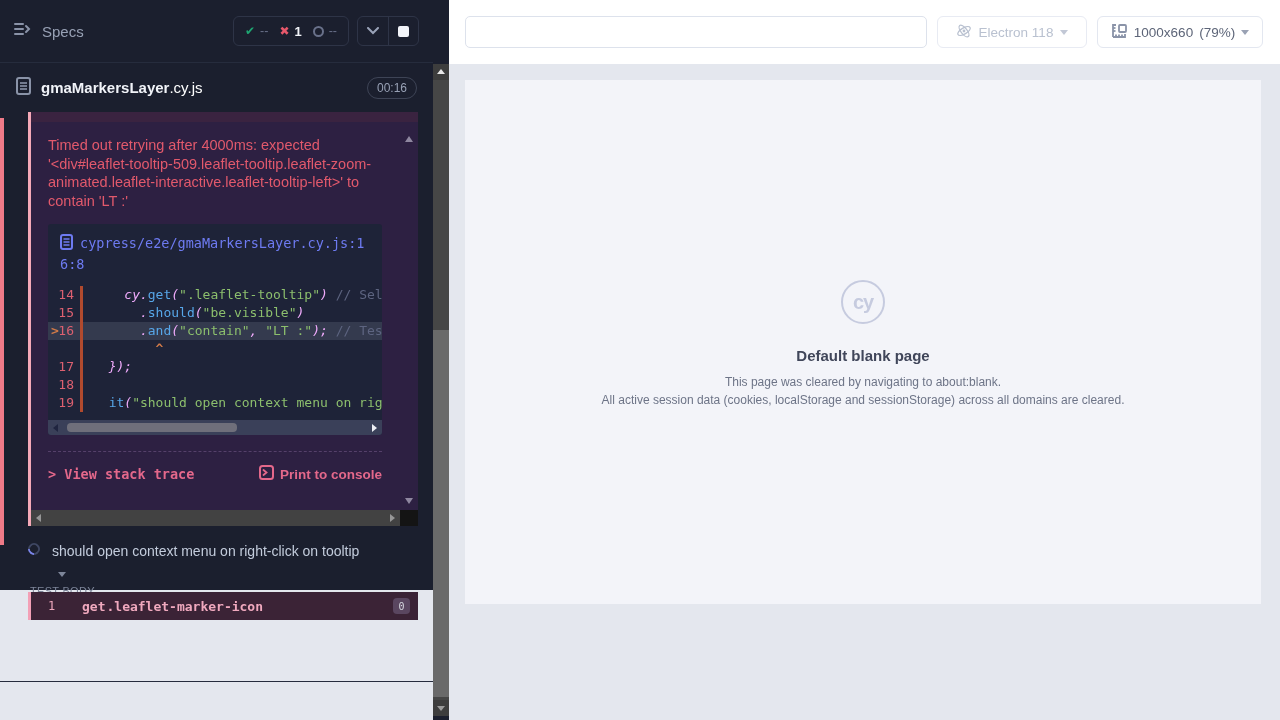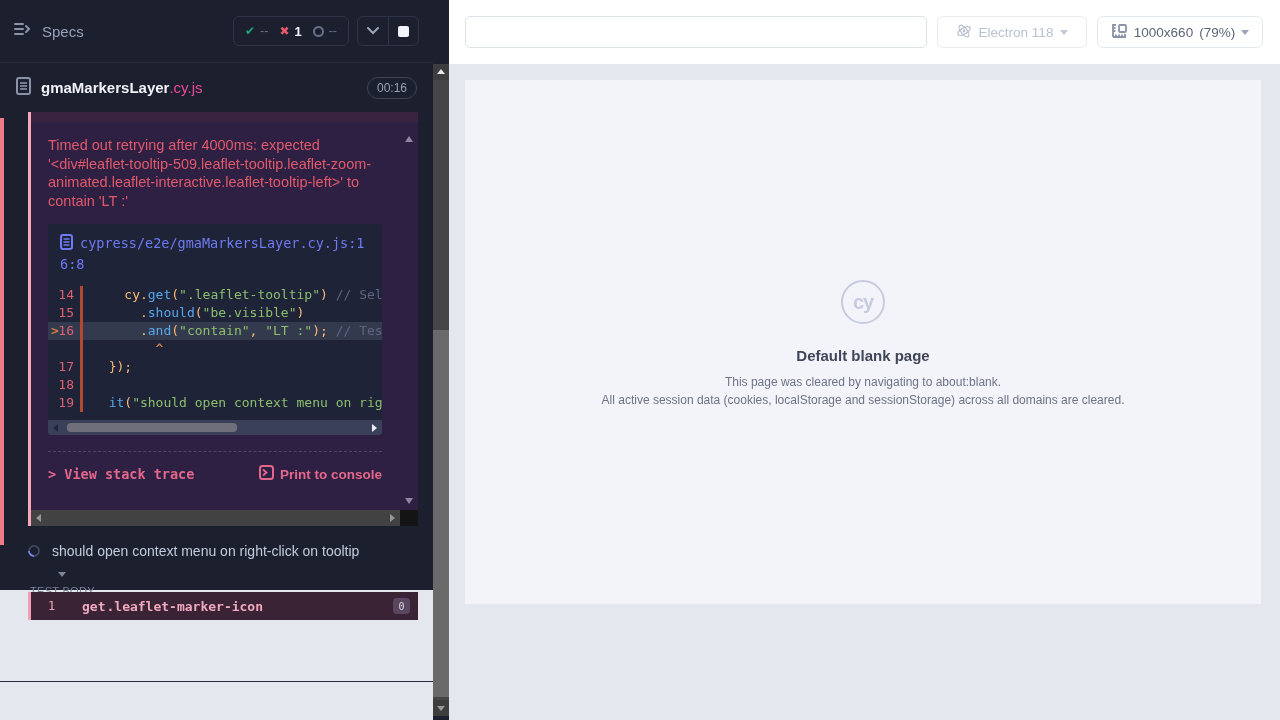--- a/index.html
+++ b/index.html
@@ -22,21 +22,21 @@
   .fail-num { color:#f2f4f9; font-weight:bold; font-size:13px; }
   .pend-circle { width:11px; height:11px; border:2px solid #69718a; border-radius:50%; display:inline-block; }
   .btns-box { margin-left:8px; display:flex; height:30px; border:1px solid #2e3447; border-radius:6px; }
   .btn-cell { width:30px; display:flex; align-items:center; justify-content:center; }
   .btn-cell + .btn-cell { border-left:1px solid #2e3447; }
   .stop-square { width:11px; height:11px; background:#f2f4f9; border-radius:2px; }
 
   .spec-row { position:absolute; left:0; top:64px; width:433px; height:47px;
               display:flex; align-items:center; padding:0 16px; }
   .spec-name { margin-left:10px; font-size:15px; color:#f1f3f8; font-weight:bold; }
-  .spec-ext { color:#ec4899; font-weight:normal; }
+  .spec-ext { color:#ffffff; font-weight:normal; }
   .spec-time { margin-left:auto; border:1px solid #3e4456; border-radius:11px; padding:3px 9px;
                font-size:12px; color:#98a1b5; }
 
   
   .fail-strip { position:absolute; left:0; top:118px; width:4px; height:427px; background:#ef7a88; }
 
   
   .err-panel { position:absolute; left:28px; top:112px; width:390px; height:414px;
                background:#2d2042; border-left:3px solid #f5a9b8; }
   .err-topstrip { height:10px; width:100%; background:#3a2340; }
@@ -48,42 +48,42 @@
                line-height:19px; color:#6e7bf2; word-break:break-all; cursor:pointer; }
   .cf-file-icon { display:inline-block; vertical-align:-2px; margin-right:7px; }
   .code-lines { margin-top:12px; font-family:"DejaVu Sans Mono", monospace; font-size:13px;
                 line-height:18px; white-space:pre; overflow:hidden; }
   .cl { display:flex; height:18px; }
   .cl.hl { background:#343a4e; }
   .ln { width:32px; flex:none; text-align:right; color:#dd6070; padding-right:6px; position:relative; }
   .arr { position:absolute; left:3px; color:#d17a48; font-weight:bold; }
   .gbar { width:3px; flex:none; background:#b14a2e; margin-right:10px; }
   .ct { white-space:pre; }
-  .tk-p { color:#fdba74; } .tk-k { color:#57a6e8; } .tk-s { color:#8cbf6d; }
+  .tk-p { color:#f0abfc;font-style:italic; } .tk-k { color:#57a6e8; } .tk-s { color:#8cbf6d; }
   .tk-cm { color:#5d6480; } .tk-crt { color:#d17a48; font-weight:bold; }
   .cf-hscroll { margin-top:8px; height:15px; background:#3a4059; position:relative; }
   .cf-thumb { position:absolute; left:19px; top:3px; width:170px; height:9px; background:#6f6f7b; border-radius:4px; }
   .tri { width:0; height:0; position:absolute; }
   .tri-l-dark { left:5px; top:4px; border-top:4px solid transparent; border-bottom:4px solid transparent; border-right:5px solid #202540; }
   .tri-r-light { right:5px; top:4px; border-top:4px solid transparent; border-bottom:4px solid transparent; border-left:5px solid #eceef4; }
   .err-dashsep { margin:16px 36px 0 17px; border-top:1px dashed #55406a; }
   .err-links { margin:13px 36px 14px 17px; display:flex; justify-content:space-between; align-items:center; }
   .stack-link { font-family:"DejaVu Sans Mono", monospace; font-size:13.5px; font-weight:bold;
                 color:#e4688b; cursor:pointer; }
   .console-link { font-size:13.5px; font-weight:bold; color:#e4688b; cursor:pointer;
                   display:flex; align-items:center; gap:6px; }
   .err-vup { position:absolute; right:5px; top:24px; border-left:4px solid transparent; border-right:4px solid transparent; border-bottom:6px solid #8f87a0; }
   .err-vdown { position:absolute; right:5px; bottom:22px; border-left:4px solid transparent; border-right:4px solid transparent; border-top:6px solid #8f87a0; }
   .err-hscroll { position:absolute; left:0; right:18px; bottom:0; height:16px; background:#424242; }
   .err-tri-l { left:5px; top:4px; border-top:4px solid transparent; border-bottom:4px solid transparent; border-right:5px solid #969696; }
   .err-tri-r { right:5px; top:4px; border-top:4px solid transparent; border-bottom:4px solid transparent; border-left:5px solid #969696; }
   .err-corner { position:absolute; right:0; bottom:0; width:18px; height:16px; background:#141414; }
 
   
-  .test-row1 { position:absolute; left:28px; top:543px; display:flex; align-items:center; gap:12px; cursor:pointer; }
+  .test-row1 { position:absolute; left:28px; top:543px; display:flex; gap:12px; cursor:pointer; }
   .spinner-icon { width:12px; height:12px; flex:none; border:2px solid #3f4763; border-left-color:#7b85ea; border-radius:50%; transform:rotate(-45deg); }
   .test-label { font-size:14px; color:#c3ccdc; }
   .testbody-row { position:absolute; left:30px; top:572px; display:flex; align-items:center; gap:8px; cursor:pointer;flex-direction:column; }
   .tb-chev { border-left:4px solid transparent; border-right:4px solid transparent; border-top:5px solid #7d8599; }
   .tb-label { font-size:11px; color:#7d8599; letter-spacing:.3px; }
   .cmd-row { position:absolute; left:28px; top:592px; width:390px; height:28px; background:#3b2336;
              border-left:3px solid #f3a0b6; display:flex; align-items:center;
              font-family:"DejaVu Sans Mono", monospace; cursor:pointer; }
   .cmd-num { margin-left:17px; width:22px; font-size:12px; color:#eda7bc; }
   .cmd-name { margin-left:12px; font-size:13px; font-weight:bold; color:#f0a9be; }

